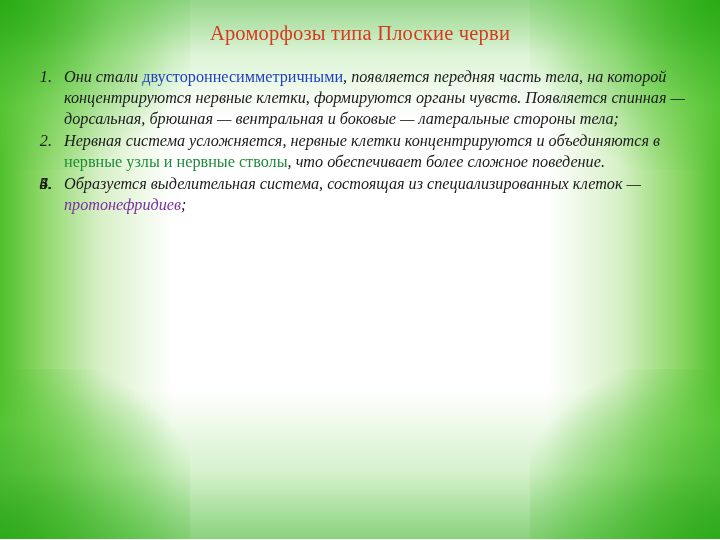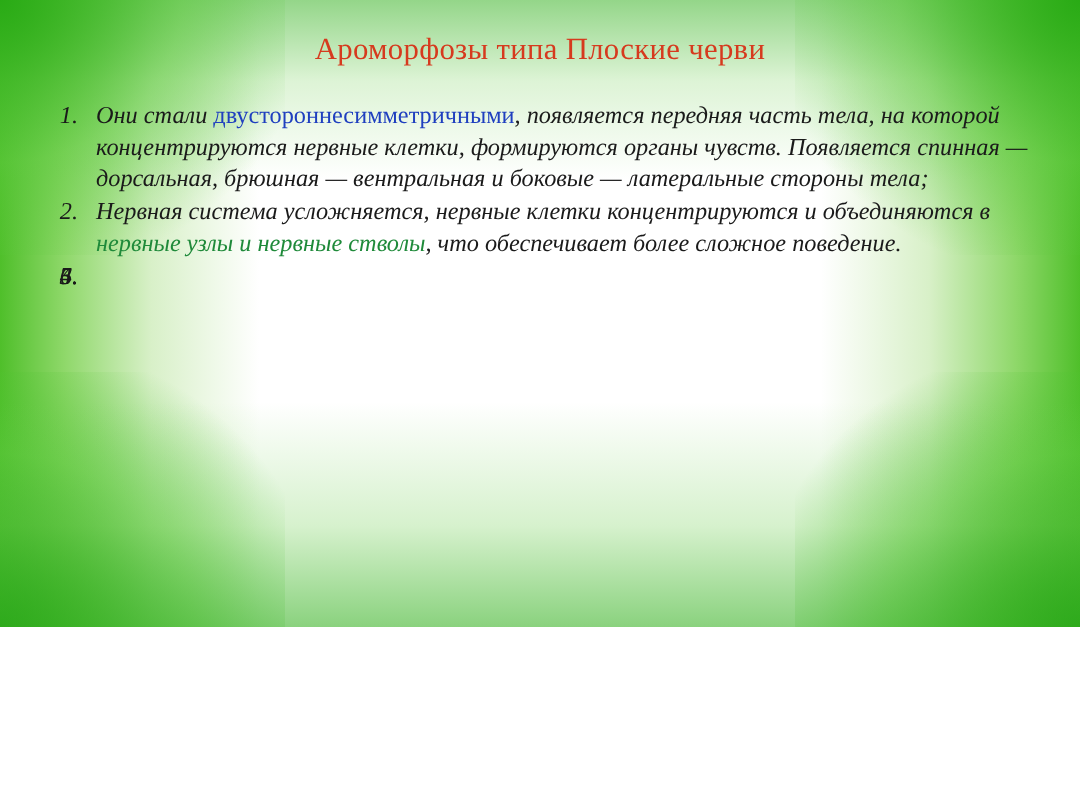--- a/index.html
+++ b/index.html
@@ -8,21 +8,21 @@
   }
   body {
     width: 720px;
     height: 540px;
     overflow: hidden;
     font-family: "Liberation Serif", serif;
   }
   .slide {
     position: relative;
     width: 720px;
-    height: 418px;
+    height: 539px;
     box-sizing: border-box;
     background:
       linear-gradient(to right,
         #4fbf2a 0%,
         #8fd86a 6%,
         #d8f0c8 14%,
         #ffffff 24%,
         #ffffff 76%,
         #d8f0c8 86%,
         #8fd86a 94%,
@@ -114,21 +114,20 @@
     top: 0;
     width: 34px;
     text-align: right;
     color: #1a1a1a;
   }
   .hl-blue {
     color: #1f3fbf;
   }
   .hl-green {
     color: #1f8a3a;
-    font-style: italic;
   }
   .hl-purple {
     color: #7a2fa0;
     font-style: italic;
   }
   .txt {
     font-style: italic;
   }
 </style>
 </head>
@@ -143,17 +142,17 @@
   <div class="content">
     <div class="slide-title">Ароморфозы типа Плоские черви</div>
 
     <div class="body-block">
       <ol class="points" id="points-list">
           <li><span class="marker txt">1.</span><span><span class="txt">Они стали </span><span class="hl-blue">двусторонне</span><span class="hl-blue">симметричными</span><span class="txt">, появляется передняя часть тела, на которой концентрируются нервные клетки, формируются органы чувств. Появляется спинная — дорсальная, брюшная — вентральная и боковые — латеральные стороны тела;</span></span></li>
           <li><span class="marker txt">2.</span><span><span class="txt">Нервная система усложняется, нервные клетки концентрируются и объединяются в </span><span class="hl-green">нервные узлы и нервные стволы</span><span class="txt">, что обеспечивает более сложное поведение.</span></span></li>
           <li><span class="marker txt">3.</span></li>
           <li><span class="marker txt">4.</span></li>
           <li><span class="marker txt">5.</span></li>
-          <li><span class="marker txt">6.</span></li>
+          <li><span class="marker txt">6.</span><span><span class="txt">Образуется выделительная система, состоящая из специализированных клеток — </span><span class="hl-purple">протонефридиев</span><span class="txt">;</span></span></li>
         </ol>
     </div>
   </div>
 </div>
 
 </body></html>

